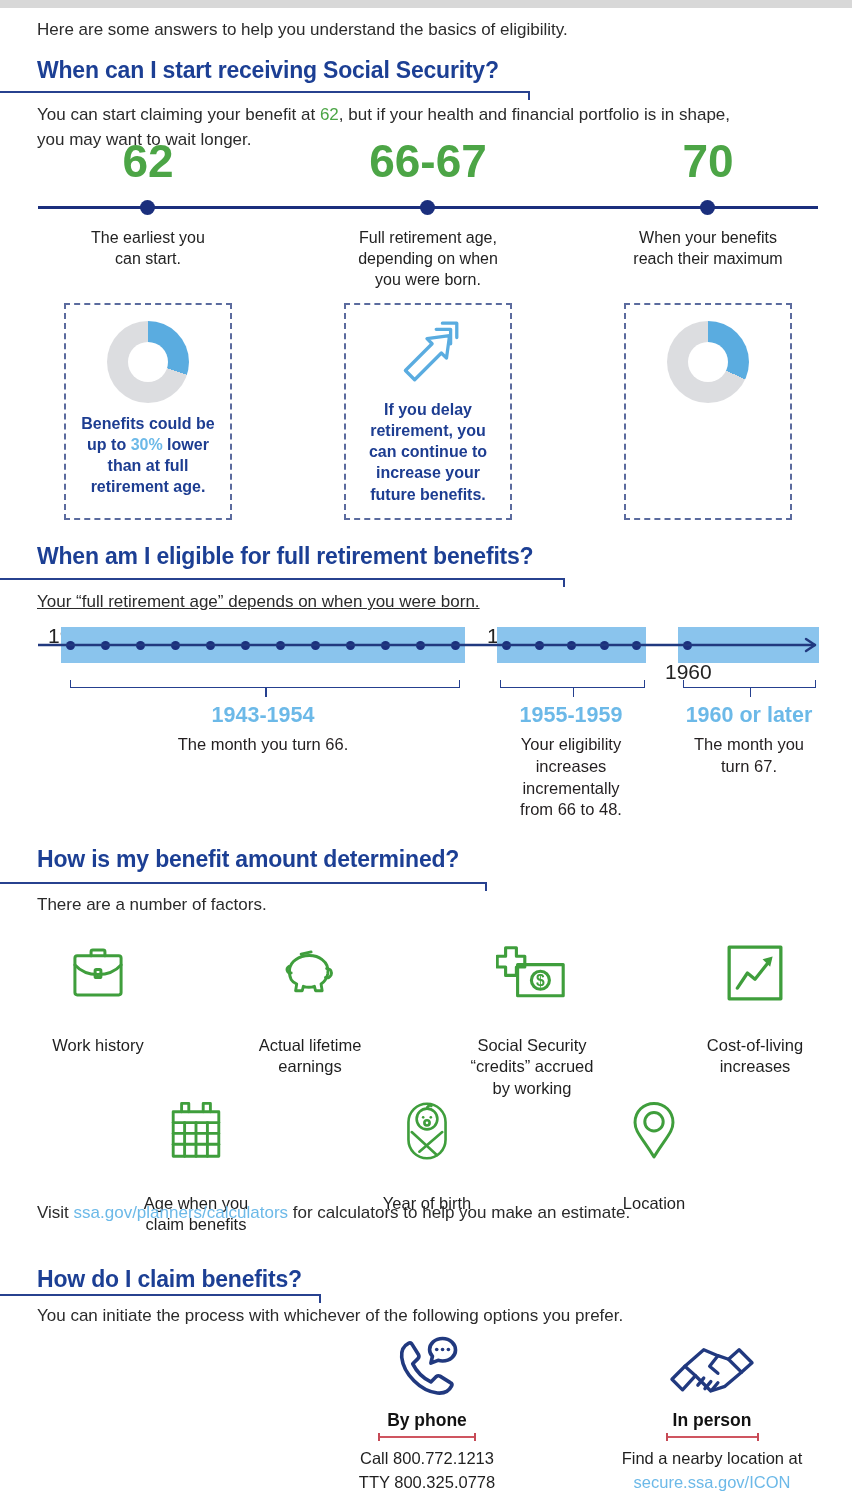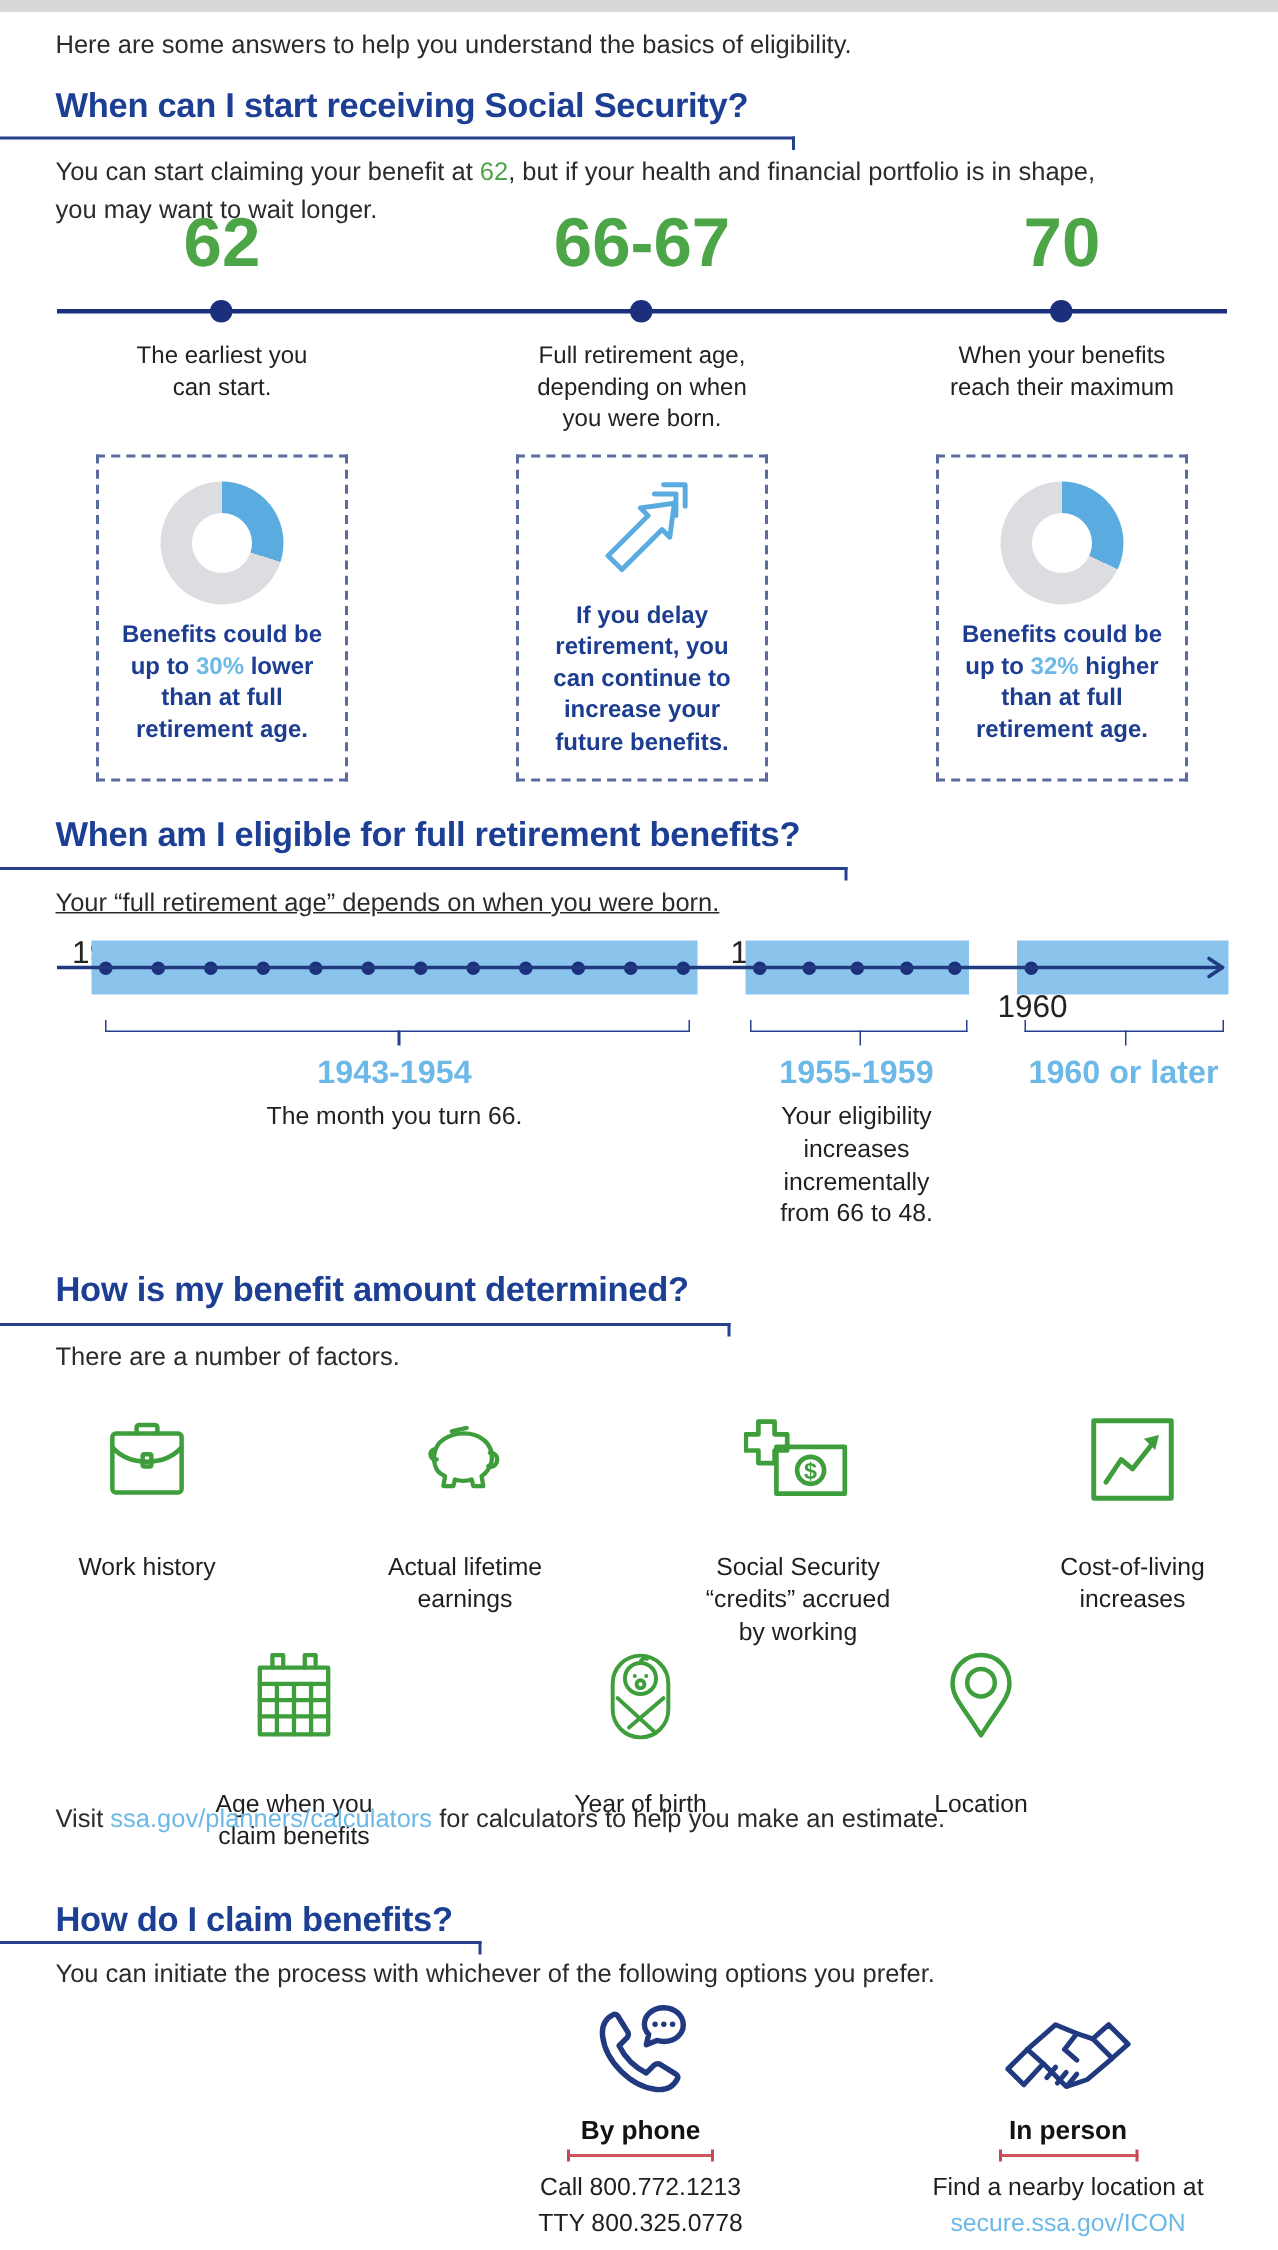--- a/index.html
+++ b/index.html
@@ -118,21 +118,20 @@
     <div class="card">
       <svg class="cicon ic-blue" width="74" height="70" viewBox="0 0 72 66" stroke-width="3.2">
         <path d="M14 50 L40 24 L35 19 L57 16 L54 38 L49 33 L23 59 Z"></path>
         <path d="M44 10 L58 10 L58 24"></path>
         <path d="M50 4 L64 4 L64 18"></path>
       </svg>
       <div>If you delay retirement, you can continue to increase your future benefits.</div>
     </div>
     <div class="card">
       <div class="donut" style="background: conic-gradient(rgb(90, 172, 224) 0deg, rgb(90, 172, 224) 32%, rgb(220, 221, 224) 32%, rgb(220, 221, 224) 100%);"></div>
-      <div><span>Benefits could be up to </span><span class="lightblue">32%</span><span> higher than at full retirement age.</span></div>
     </div>
   </div>
 
   <div class="sec-heading h2x">When am I eligible for full retirement benefits?</div>
   <div class="rule rule2"></div>
   <div class="para para2">Your “full retirement age” depends on when you were born.</div>
 
   <div class="tl2">
     <div class="yr" style="left:48px;">1943</div>
     <div class="yr" style="left:487px;">1955</div>
@@ -180,20 +179,22 @@
     </div>
     <div class="range-block rb2">
       <div class="range-label">1955-1959</div>
       <div class="range-desc">Your eligibility
 increases
 incrementally
 from 66 to 48.</div>
     </div>
     <div class="range-block rb3">
       <div class="range-label">1960 or later</div>
+      <div class="range-desc">The month you
+turn 67.</div>
     </div>
   </div>
 
   <div class="sec-heading h3x">How is my benefit amount determined?</div>
   <div class="rule rule3"></div>
   <div class="para para3">There are a number of factors.</div>
 
   <div class="factors">
     <div class="factor f1">
       <div class="ficon">

